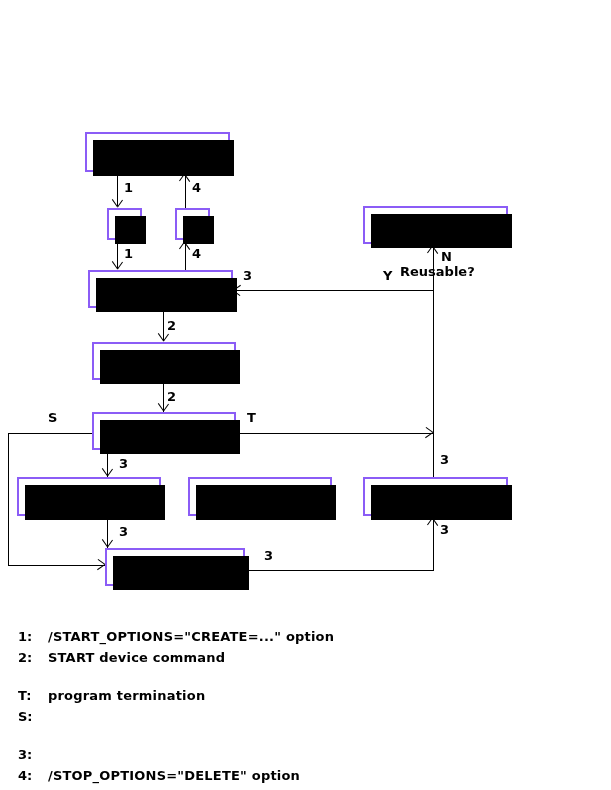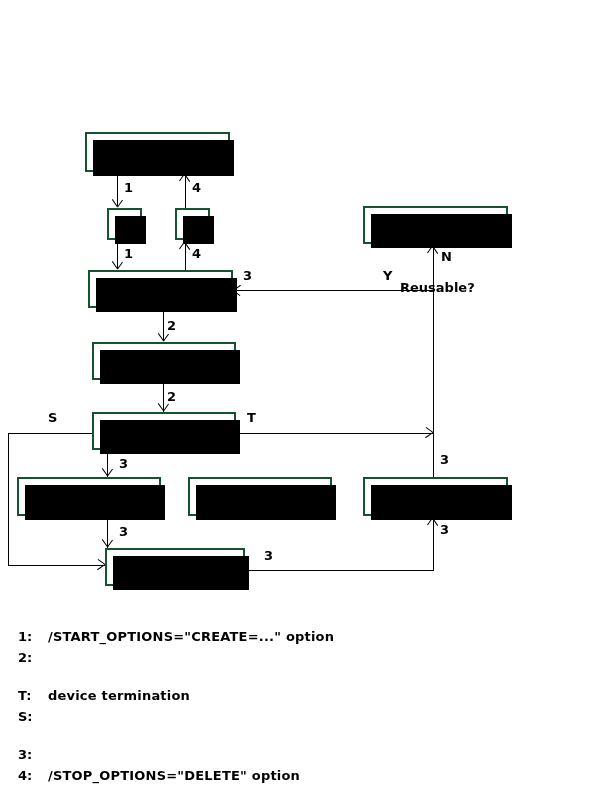--- a/index.html
+++ b/index.html
@@ -22,21 +22,21 @@
     top: 0;
     width: 611px;
     height: 790px;
   }
 
   
   .node {
     position: absolute;
     box-sizing: border-box;
     background: #ffffff;
-    border: 2px solid #14532d;
+    border: 2px solid #8b5cf6;
     display: flex;
     align-items: center;
     justify-content: center;
     font-size: 13px;
     font-weight: bold;
     letter-spacing: 0.6px;
     color: #000000;
     z-index: 5;
   }
   
@@ -252,41 +252,42 @@
   <div class="elabel" style="left:167px; top:318px;">2</div>
   <div class="elabel" style="left:167px; top:389px;">2</div>
   <div class="elabel" style="left:48px; top:410px;">S</div>
   <div class="elabel" style="left:247px; top:410px;">T</div>
   <div class="elabel" style="left:119px; top:456px;">3</div>
   <div class="elabel" style="left:119px; top:524px;">3</div>
   <div class="elabel" style="left:264px; top:548px;">3</div>
   <div class="elabel" style="left:440px; top:522px;">3</div>
   <div class="elabel" style="left:440px; top:452px;">3</div>
   <div class="elabel" style="left:383px; top:268px;">Y</div>
-  <div class="elabel" style="left:400px; top:280px;">Reusable?</div>
+  <div class="elabel" style="left:400px; top:264px;">Reusable?</div>
   <div class="elabel" style="left:441px; top:249px;">N</div>
 
 </div>
 
 <div id="legend">
 
   <div class="legend-group">
     <div class="legend-row">
       <span class="legend-key">1:</span>
       <span class="legend-text">/START_OPTIONS="CREATE=..." option</span>
     </div>
     <div class="legend-row">
       <span class="legend-key">2:</span>
+      <span class="legend-text">START device command</span>
     </div>
   </div>
 
   <div class="legend-group">
     <div class="legend-row">
       <span class="legend-key">T:</span>
-      <span class="legend-text">device termination</span>
+      <span class="legend-text">program termination</span>
     </div>
     <div class="legend-row">
       <span class="legend-key">S:</span>
     </div>
   </div>
 
   <div class="legend-group">
     <div class="legend-row">
       <span class="legend-key">3:</span>
     </div>

